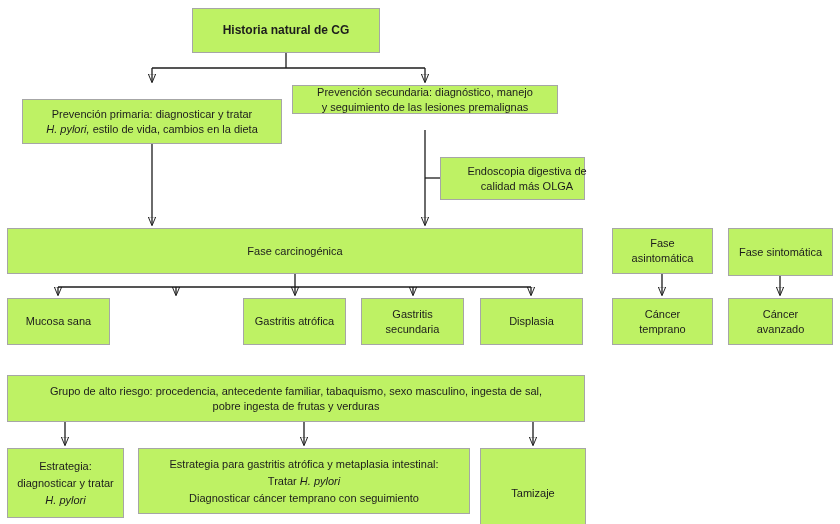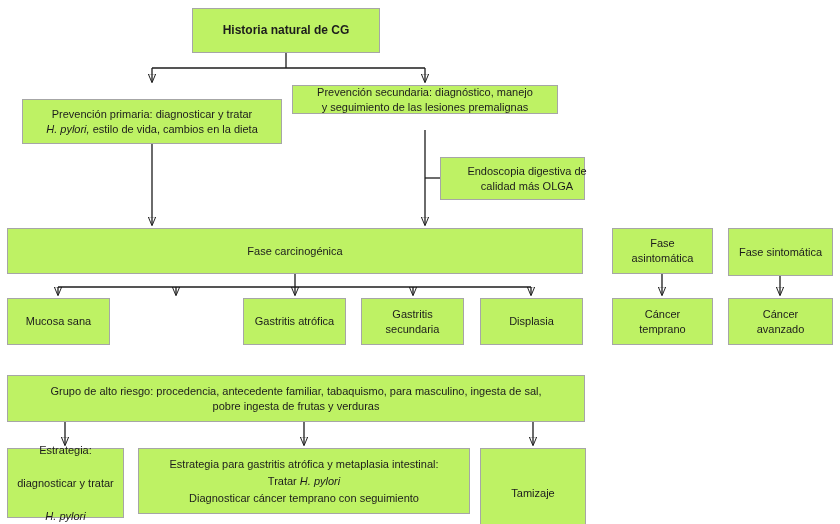--- a/index.html
+++ b/index.html
@@ -47,21 +47,21 @@
   #fase-asintomatica  { left:612px; top:228px; width:101px; height:46px; }
   #fase-sintomatica   { left:728px; top:228px; width:105px; height:48px; }
   #mucosa-sana        { left:7px;   top:298px; width:103px; height:47px; }
   #gastritis-cronica  { left:125px; top:298px; width:103px; height:47px; }
   #gastritis-atrofica { left:243px; top:298px; width:103px; height:47px; }
   #metaplasia         { left:361px; top:298px; width:103px; height:47px; }
   #displasia          { left:480px; top:298px; width:103px; height:47px; }
   #cancer-temprano    { left:612px; top:298px; width:101px; height:47px; }
   #cancer-avanzado    { left:728px; top:298px; width:105px; height:47px; }
   #grupo-alto-riesgo  { left:7px;   top:375px; width:578px; height:47px; }
-  #estrategia-hp      { left:7px;   top:448px; width:117px; height:70px; line-height:17px;gap:16px; }
+  #estrategia-hp      { left:7px;   top:448px; width:117px; height:70px; line-height:17px; }
   #estrategia-gastritis { left:138px; top:448px; width:332px; height:66px; line-height:17px; }
   #tamizaje           { left:480px; top:448px; width:106px; height:90px; }
   svg line, svg path { stroke: #1c1c1c; stroke-width: 1.3; fill: none; }
 </style>
 </head>
 <body>
 
 <div id="canvas">
 
   <svg id="connectors" viewBox="0 0 840 524" xmlns="http://www.w3.org/2000/svg">
@@ -151,21 +151,21 @@
     <span class="ln">Cáncer</span>
     <span class="ln">temprano</span>
   </div>
 
   <div class="node" id="cancer-avanzado">
     <span class="ln">Cáncer</span>
     <span class="ln">avanzado</span>
   </div>
 
   <div class="node" id="grupo-alto-riesgo">
-    <span class="ln">Grupo de alto riesgo: procedencia, antecedente familiar, tabaquismo, para masculino, ingesta de sal,</span>
+    <span class="ln">Grupo de alto riesgo: procedencia, antecedente familiar, tabaquismo, sexo masculino, ingesta de sal,</span>
     <span class="ln">pobre ingesta de frutas y verduras</span>
   </div>
 
   <div class="node" id="estrategia-hp">
     <span class="ln">Estrategia:</span>
     <span class="ln">diagnosticar y tratar</span>
     <span class="ln it">H. pylori</span>
   </div>
 
   <div class="node" id="estrategia-gastritis">

